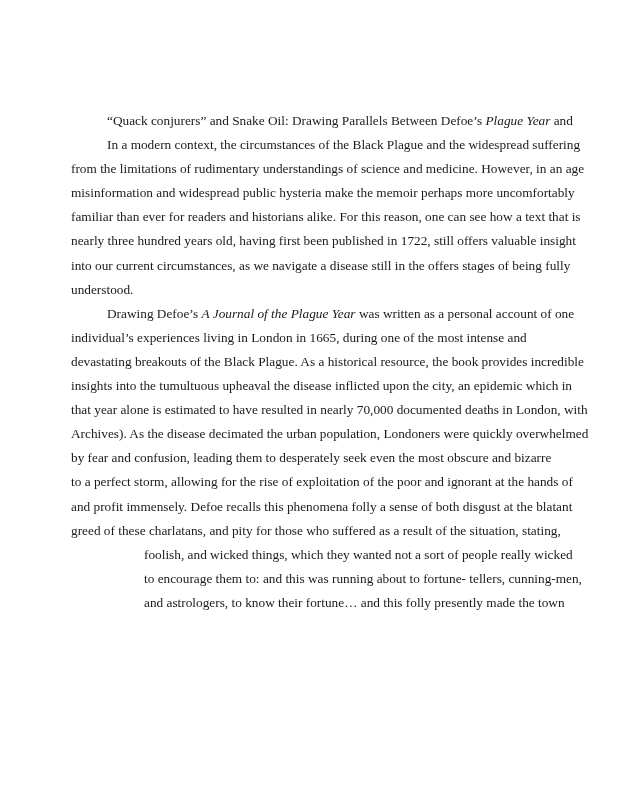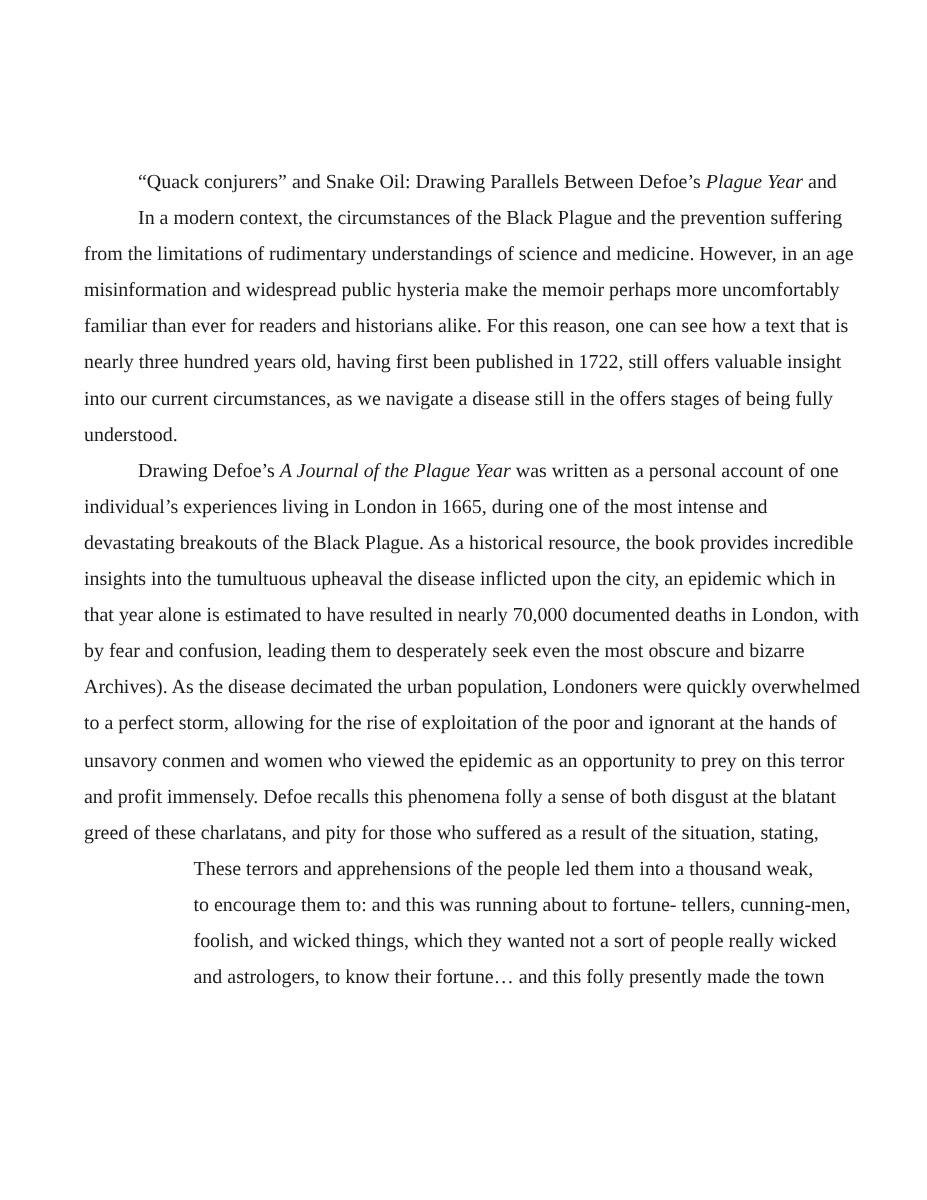--- a/index.html
+++ b/index.html
@@ -1,51 +1,49 @@
 <!DOCTYPE html>
 <html><head>
   <meta charset="utf-8">
   <style>
     html, body { margin: 0; padding: 0; background: #ffffff; }
     body { width: 618px; height: 800px; overflow: hidden; position: relative; }
     .page {
-      position: absolute; left: 56px; top: 109px; width: 478px;
+      position: absolute; left: 71px; top: 109px; width: 478px;
       font-family: "Liberation Serif", serif; font-size: 13.3px; line-height: 24.1px;
       color: #1a1a1a;
     }
     .line { white-space: nowrap; height: 24.1px; }
     .indent { padding-left: 36px; }
     .bq { padding-left: 73px; }
     em { font-style: italic; }
   </style>
 </head>
 <body>
 
 <div class="page">
   <div class="line indent"><span>“Quack conjurers” and Snake Oil: Drawing Parallels Between Defoe’s </span><em>Plague Year</em><span> and</span></div>
 
-  <div class="line indent">In a modern context, the circumstances of the Black Plague and the prevention suffering</div>
+  <div class="line indent">In a modern context, the circumstances of the Black Plague and the widespread suffering</div>
   <div class="line">from the limitations of rudimentary understandings of science and medicine. However, in an age</div>
   <div class="line">misinformation and widespread  public hysteria make the memoir perhaps more uncomfortably</div>
   <div class="line">familiar than ever for readers and historians alike. For this reason, one can see how a text that is</div>
   <div class="line">nearly three hundred years old, having first been published in 1722,  still offers valuable insight</div>
   <div class="line">into our current circumstances, as we navigate a disease still in the offers stages of being fully</div>
   <div class="line">understood.</div>
 
   <div class="line indent"><span>Drawing Defoe’s </span><em>A Journal of the Plague Year</em><span> was written as a personal account of one</span></div>
   <div class="line">individual’s experiences living in London in 1665, during one of the most intense and</div>
   <div class="line">devastating breakouts of the Black Plague. As a historical resource, the book provides incredible</div>
   <div class="line">insights into the tumultuous upheaval the disease inflicted upon the city, an epidemic which in</div>
   <div class="line">that year alone is estimated to have resulted in nearly 70,000 documented deaths in London, with</div>
+  <div class="line">Archives). As the disease decimated the urban population, Londoners were quickly overwhelmed</div>
   <div class="line">by fear and confusion, leading them to desperately seek even the most obscure and bizarre</div>
-  <div class="line">Archives). As the disease decimated the urban population, Londoners were quickly overwhelmed</div>
   <div class="line">to a perfect storm, allowing for the rise of exploitation of the poor and ignorant at the hands of</div>
-  <div class="line">unsavory conmen and women who viewed the epidemic as an opportunity to prey on this terror</div>
   <div class="line">and profit immensely. Defoe recalls this phenomena folly a sense of both disgust at the blatant</div>
   <div class="line">greed of these charlatans, and pity for those who suffered as a result of the situation, stating,</div>
 
   <div>
-    <div class="line bq">These terrors and apprehensions of the people led them into a thousand weak,</div>
+    <div class="line bq">foolish, and wicked things, which they wanted not a sort of people really wicked</div>
     <div class="line bq">to encourage them to: and this was running about to fortune- tellers, cunning-men,</div>
-    <div class="line bq">foolish, and wicked things, which they wanted not a sort of people really wicked</div>
     <div class="line bq">and astrologers, to know their fortune… and this folly presently made the town</div>
   </div>
 </div>
 
 </body></html>

